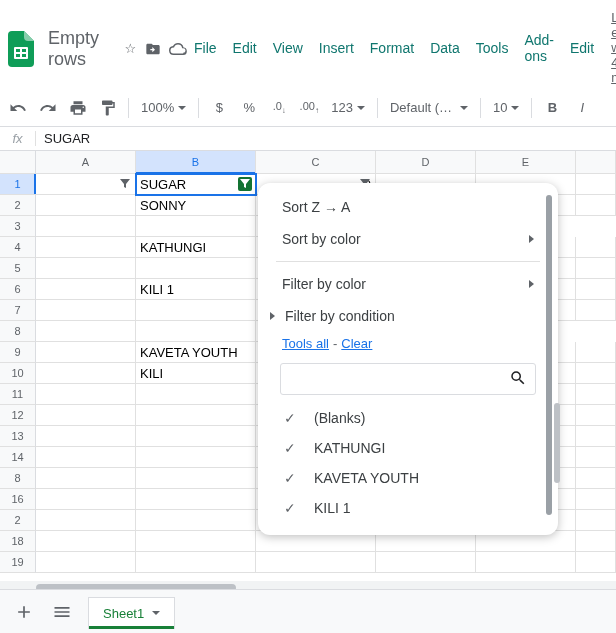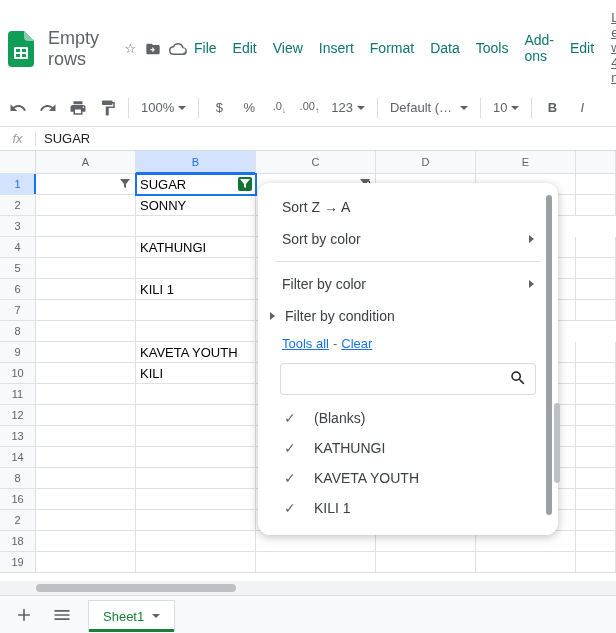--- a/index.html
+++ b/index.html
@@ -83,21 +83,21 @@
   .dd-values { padding: 0 20px 0 20px; position: relative; }
   .dd-val-scroll { position: absolute; right: -2px; top: 0; width: 6px; height: 80px; background: #bdc1c6; border-radius: 3px; }
   .dd-val { display: flex; align-items: center; gap: 14px; padding: 7px 6px; font-size: 14px; color: #3c4043; cursor: pointer; }
   .check { width: 16px; color: #5f6368; }
   
   
   .hscroll { position: absolute; left: 0; right: 0; bottom: 38px; height: 14px; background: #f1f3f4; display:flex; align-items:center; }
   .hscroll-thumb { height: 8px; background: #bdc1c6; border-radius: 4px; margin-left: 36px; width: 200px; }
   
   
-  .sheet-bar { position: absolute; bottom: 0; left: 0; right: 0; height: 38px; border-top: 1px solid #dadce0; display: flex; align-items: center; padding: 0 12px; gap: 14px; background: #f8f9fa; }
+  .sheet-bar { position: absolute; bottom: 0; left: 0; right: 0; height: 44px; border-top: 1px solid #dadce0; display: flex; align-items: center; padding: 0 12px; gap: 14px; background: #f8f9fa; }
   .sheet-btn { color: #5f6368; cursor: pointer; width: 24px; height: 24px; display:flex; align-items:center; justify-content:center; }
   .sheet-tab { background: #fff; border: 1px solid #dadce0; border-bottom: none; border-radius: 0; padding: 8px 14px; font-size: 13px; color: #188038; font-weight: 500; display: flex; align-items: center; gap: 8px; cursor: pointer; position: relative; top: 1px; box-shadow: inset 0 -3px 0 #188038; }
 </style>
 </head>
 <body>
 
 <div class="title-bar">
   <div class="doc-icon">
     <svg viewBox="0 0 26 36">
         <path fill="#0f9d58" d="M4 0h12l10 10v22a4 4 0 0 1-4 4H4a4 4 0 0 1-4-4V4a4 4 0 0 1 4-4z"></path>

